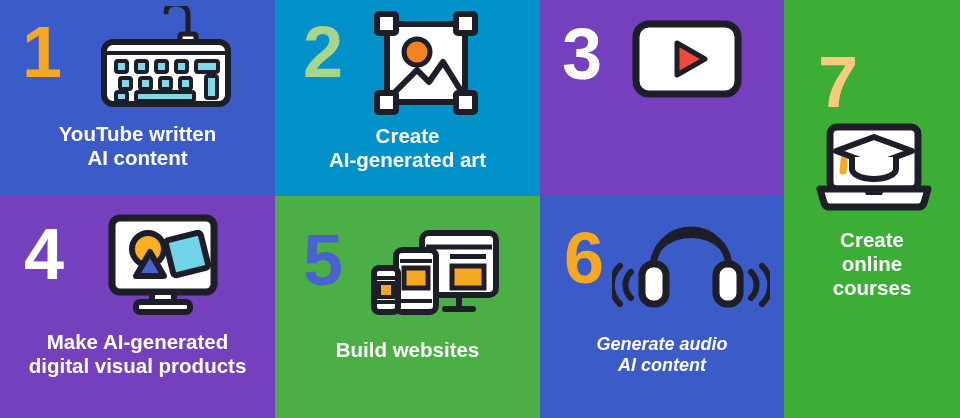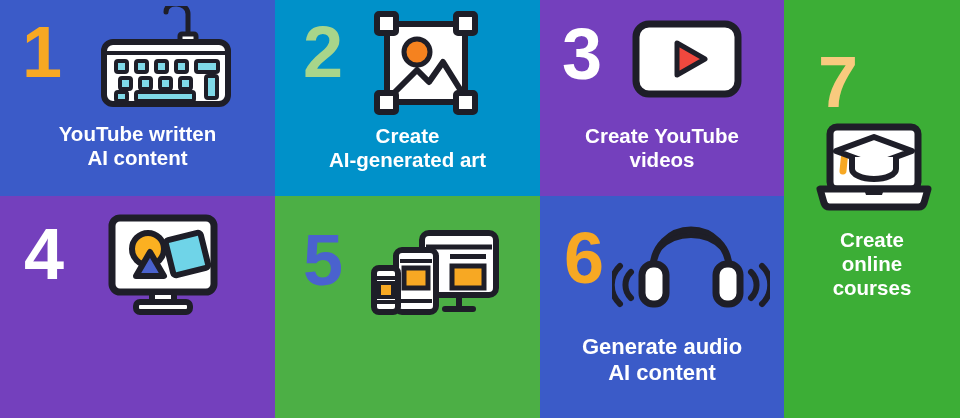--- a/index.html
+++ b/index.html
@@ -81,21 +81,21 @@
   
   #cell-5 { left: 275px; top: 196px; width: 265px; height: 222px; }
   #cell-5 .step-number { left: 28px; top: 28px; font-size: 72px; }
   #cell-5 .icon-holder { left: 95px; top: 32px; width: 130px; height: 90px; }
   #cell-5 .caption { top: 142px; font-size: 20.5px; }
 
   
   #cell-6 { left: 540px; top: 196px; width: 244px; height: 222px; }
   #cell-6 .step-number { left: 24px; top: 26px; font-size: 72px; }
   #cell-6 .icon-holder { left: 72px; top: 28px; width: 158px; height: 86px; }
-  #cell-6 .caption { top: 138px; font-size: 22px; }
+  #cell-6 .caption { top: 138px; font-size: 18px; font-style: italic; }
 
   
   #cell-7 { left: 784px; top: 0px;   width: 176px; height: 418px; }
   #cell-7 .step-number { left: 34px; top: 46px; font-size: 72px; }
   #cell-7 .icon-holder { left: 30px; top: 123px; width: 120px; height: 92px; }
   #cell-7 .caption { top: 228px; font-size: 20.5px; }
 </style>
 </head>
 <body>
 
@@ -154,40 +154,40 @@
 
   <div class="cell" id="cell-3" style="background: rgb(116, 64, 189);">
     <div class="cell-inner">
       <div class="step-number" style="color: rgb(255, 255, 255);">3</div>
       <div class="icon-holder">
         <svg viewBox="0 0 110 78" xmlns="http://www.w3.org/2000/svg">
           <rect x="4" y="4" width="102" height="70" rx="13" fill="#ffffff" stroke="#1E1E28" stroke-width="7"></rect>
           <path d="M45 23 L45 55 L73 39 Z" fill="#F0483E" stroke="#1E1E28" stroke-width="5" stroke-linejoin="round"></path>
         </svg>
       </div>
-      <div class="caption" style="color: rgb(255, 255, 255);">Create YouTube
-videos</div>
     </div>
   </div>
 
   <div class="cell" id="cell-4" style="background: rgb(116, 64, 189);">
     <div class="cell-inner">
       <div class="step-number" style="color: rgb(255, 255, 255);">4</div>
       <div class="icon-holder">
         <svg viewBox="0 0 112 102" xmlns="http://www.w3.org/2000/svg">
           <rect x="5" y="4" width="102" height="74" rx="8" fill="#ffffff" stroke="#1E1E28" stroke-width="7"></rect>
           <circle cx="41" cy="35" r="16" fill="#FBB021" stroke="#1E1E28" stroke-width="6"></circle>
           <path d="M29 62 L43 38 L57 62 Z" fill="#4A62CE" stroke="#1E1E28" stroke-width="6" stroke-linejoin="round"></path>
           <g transform="rotate(-14 80 40)">
             <rect x="62" y="22" width="36" height="36" rx="3" fill="#6FD4E8" stroke="#1E1E28" stroke-width="6"></rect>
           </g>
           <rect x="45" y="78" width="22" height="10" fill="#ffffff" stroke="#1E1E28" stroke-width="6"></rect>
           <rect x="29" y="88" width="54" height="10" rx="4" fill="#ffffff" stroke="#1E1E28" stroke-width="6"></rect>
         </svg>
       </div>
+      <div class="caption" style="color: rgb(255, 255, 255);">Make AI-generated
+digital visual products</div>
     </div>
   </div>
 
   <div class="cell" id="cell-5" style="background: rgb(76, 175, 69);">
     <div class="cell-inner">
       <div class="step-number" style="color: rgb(74, 98, 206);">5</div>
       <div class="icon-holder">
         <svg viewBox="0 0 130 90" xmlns="http://www.w3.org/2000/svg">
 
           <rect x="52" y="5" width="74" height="62" rx="7" fill="#ffffff" stroke="#1E1E28" stroke-width="6"></rect>
@@ -201,20 +201,21 @@
           <line x1="30" y1="33" x2="62" y2="33" stroke="#1E1E28" stroke-width="4"></line>
           <line x1="30" y1="73" x2="62" y2="73" stroke="#1E1E28" stroke-width="4"></line>
           <rect x="34" y="40" width="24" height="20" fill="#F7A823" stroke="#1E1E28" stroke-width="5"></rect>
 
           <rect x="4" y="40" width="24" height="44" rx="5" fill="#ffffff" stroke="#1E1E28" stroke-width="6"></rect>
           <line x1="7" y1="50" x2="25" y2="50" stroke="#1E1E28" stroke-width="4"></line>
           <line x1="7" y1="74" x2="25" y2="74" stroke="#1E1E28" stroke-width="4"></line>
           <rect x="9" y="55" width="14" height="14" fill="#F7A823" stroke="#1E1E28" stroke-width="4"></rect>
         </svg>
       </div>
+      <div class="caption" style="color: rgb(255, 255, 255);">Build websites</div>
     </div>
   </div>
 
   <div class="cell" id="cell-6" style="background: rgb(59, 91, 200);">
     <div class="cell-inner">
       <div class="step-number" style="color: rgb(247, 168, 35);">6</div>
       <div class="icon-holder">
         <svg viewBox="0 0 158 86" xmlns="http://www.w3.org/2000/svg">
           <path d="M41 62 L41 44 A38 38 0 0 1 117 44 L117 62" fill="none" stroke="#1E1E28" stroke-width="7" stroke-linecap="round"></path>
           <path d="M48 24 A40 34 0 0 1 110 24" fill="none" stroke="#1E1E28" stroke-width="5" stroke-linecap="round"></path>

